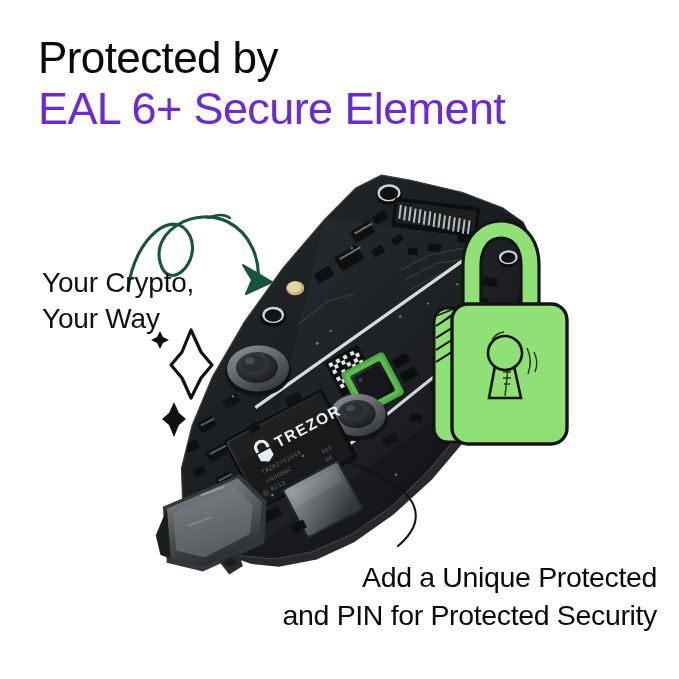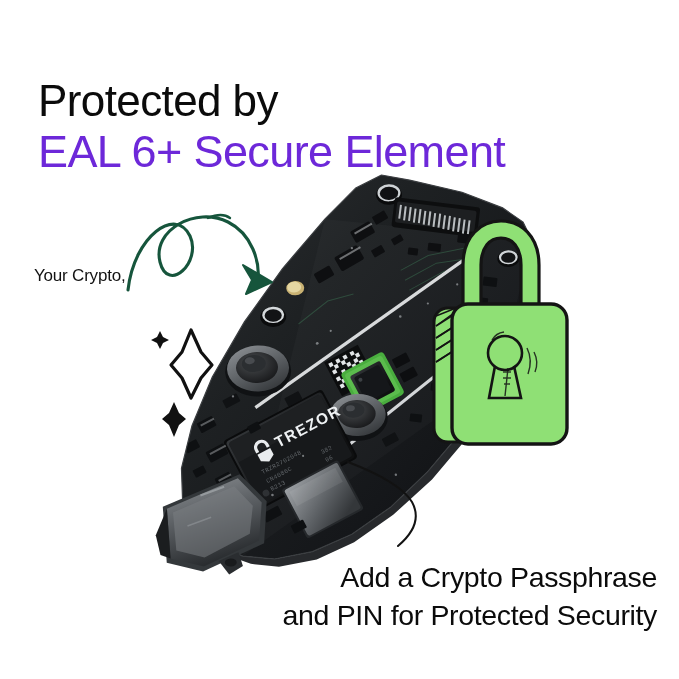--- a/index.html
+++ b/index.html
@@ -27,32 +27,31 @@
     top: 33px;
     width: 610px;
     line-height: 1.12;
     letter-spacing: -0.6px;
   }
   .headline-line {
     display: block;
     font-size: 45px;
     font-weight: 500;
     white-space: nowrap;
-    margin-top: 43px;
   }
   .headline-line.l1 { color: #0b0b0b; font-size: 44px; }
   .headline-line.l2 { color: #6d28d9; font-size: 45px; margin-top: 2px; }
 
   
   .annotation-left {
     position: absolute;
-    left: 34px;
+    left: 42px;
     top: 265px;
     color: #121212;
-    font-size: 17px;
+    font-size: 28px;
     font-weight: 400;
     line-height: 1.28;
     letter-spacing: -0.2px;
     white-space: nowrap;
   }
 
   
   .caption-bottom {
     position: absolute;
     left: 0;
@@ -446,20 +445,21 @@
     </g>
   </svg>
 
   <div class="headline">
     <span class="headline-line l1">Protected by</span>
     <span class="headline-line l2">EAL 6+ Secure Element</span>
   </div>
 
   <div class="annotation-left">
     <span>Your Crypto,</span><br>
+    <span>Your Way</span>
   </div>
 
   <div class="caption-bottom">
-    <span>Add a Crypto Passphrase</span>
+    <span>Add a Unique Protected</span>
     <span>and PIN for Protected Security</span>
   </div>
 
 </div>
 
 </body></html>

